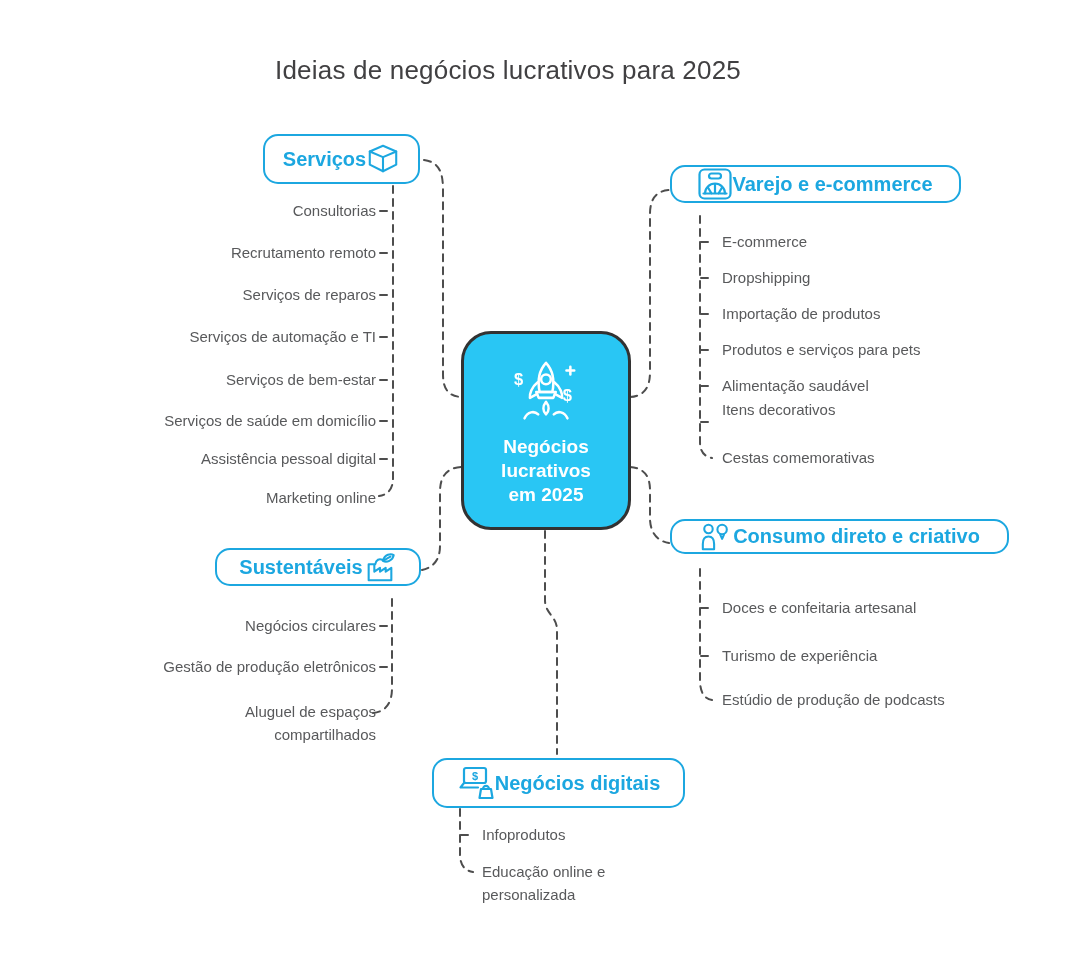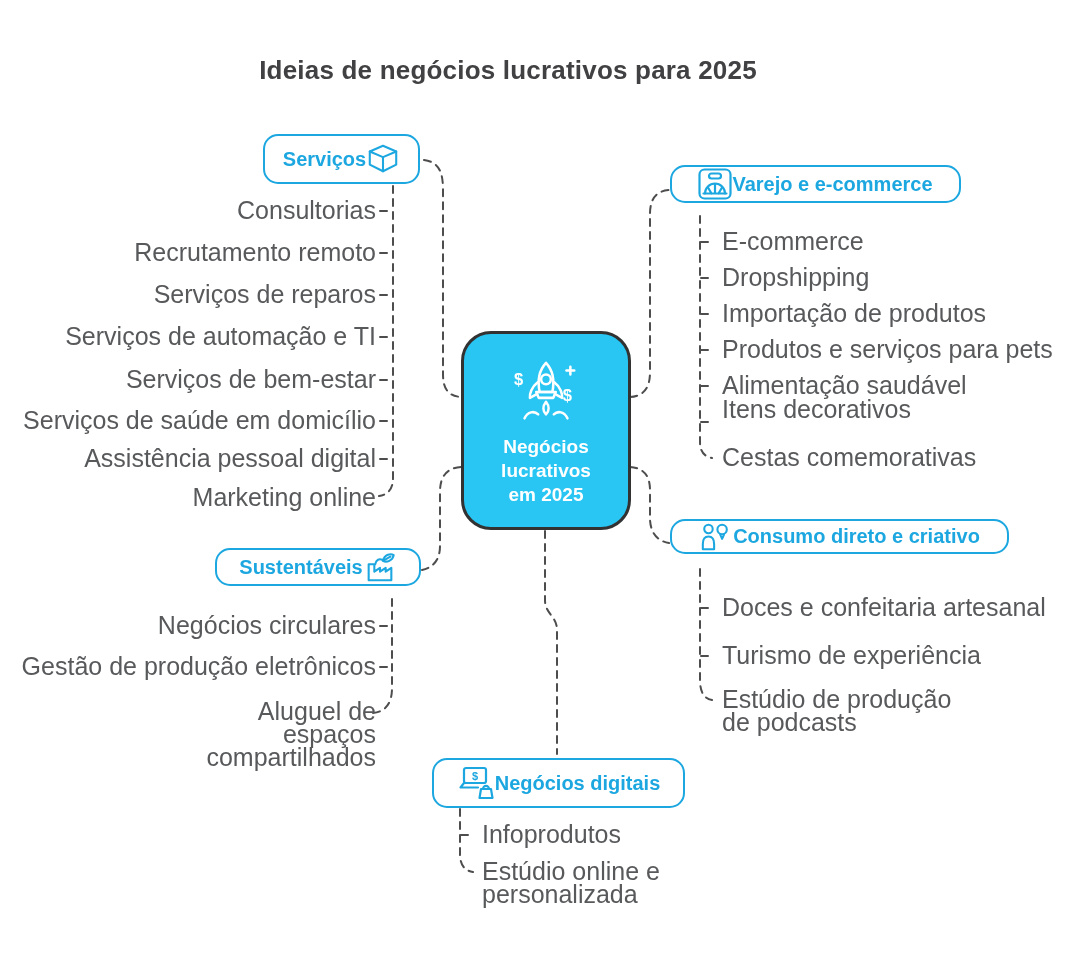--- a/index.html
+++ b/index.html
@@ -2,36 +2,36 @@
 <html style="--accent: #1CA7E0; --center_fill: #29C6F4; --center_border: #323232; --connector: #4D4D4D; --title_text: #414042; --item_text: #58595B; --center_text: #FFFFFF;"><head>
 <meta charset="utf-8">
 <style>
   html,body { margin:0; padding:0; background:#ffffff; }
   .canvas {
     position:relative; width:1068px; height:966px; background:#fff;
     font-family:"Liberation Sans", sans-serif; overflow:hidden;
   }
   .title {
     position:absolute; top:55px; left:0; width:1016px; text-align:center;
-    font-size:26px; font-weight:700; letter-spacing:.2px; color:var(--title_text);
+    font-size:26px; font-weight:400; letter-spacing:.2px; color:var(--title_text);
   }
   .node {
     position:absolute; display:flex; align-items:center; justify-content:center;
     background:#fff; border:2px solid var(--accent); border-radius:15px;
     box-sizing:border-box; padding:0 10px;
   }
   .node-label { font-size:20px; font-weight:700; color:var(--accent); white-space:nowrap; }
   .center-node {
     position:absolute; left:461px; top:331px; width:170px; height:199px;
     background:var(--center_fill); border:3px solid var(--center_border);
     border-radius:30px; display:flex; flex-direction:column; align-items:center;
     justify-content:center; box-sizing:border-box;
   }
   .center-label { color:#fff; font-weight:700; font-size:19px; line-height:24px; text-align:center; margin-top:4px; }
-  .item { position:absolute; font-size:25px; line-height:23px; color:var(--item_text); white-space:nowrap; }
+  .item { position:absolute; font-size:15px; line-height:23px; color:var(--item_text); white-space:nowrap; }
   .item.l { right:692px; text-align:right; }
   .item.r { left:722px; }
   .item.d { left:482px; }
   .item.wrap { white-space:normal; }
   svg.overlay { position:absolute; left:0; top:0; pointer-events:none; }
   .conn { stroke:var(--connector); fill:none; stroke-width:2; stroke-dasharray:7 6; stroke-linecap:round; }
   .ico  { stroke:var(--accent); fill:none; stroke-width:2.2; stroke-linecap:round; stroke-linejoin:round; }
   .ico-txt { fill:var(--accent); font-weight:bold; font-family:"Liberation Sans",sans-serif; }
   .rocket { stroke:#fff; fill:none; stroke-width:2.6; stroke-linecap:round; stroke-linejoin:round; }
   .rocket-txt { fill:#fff; font-weight:bold; font-size:17px; font-family:"Liberation Sans",sans-serif; }
@@ -174,15 +174,15 @@
 
   <div class="item l" style="top:614px">Negócios circulares</div>
   <div class="item l" style="top:655px">Gestão de produção eletrônicos</div>
   <div class="item l wrap" style="top:700px; max-width:210px;">Aluguel de espaços compartilhados</div>
 
   <div class="item r" style="top:596px">Doces e confeitaria artesanal</div>
   <div class="item r" style="top:644px">Turismo de experiência</div>
   <div class="item r wrap" style="top:688px; max-width:250px;">Estúdio de produção de podcasts</div>
 
   <div class="item d" style="top:823px">Infoprodutos</div>
-  <div class="item d wrap" style="top:860px; max-width:200px;">Estúdio online e personalizada</div>
+  <div class="item d wrap" style="top:860px; max-width:200px;">Educação online e personalizada</div>
 
 </div>
 
 </body></html>

